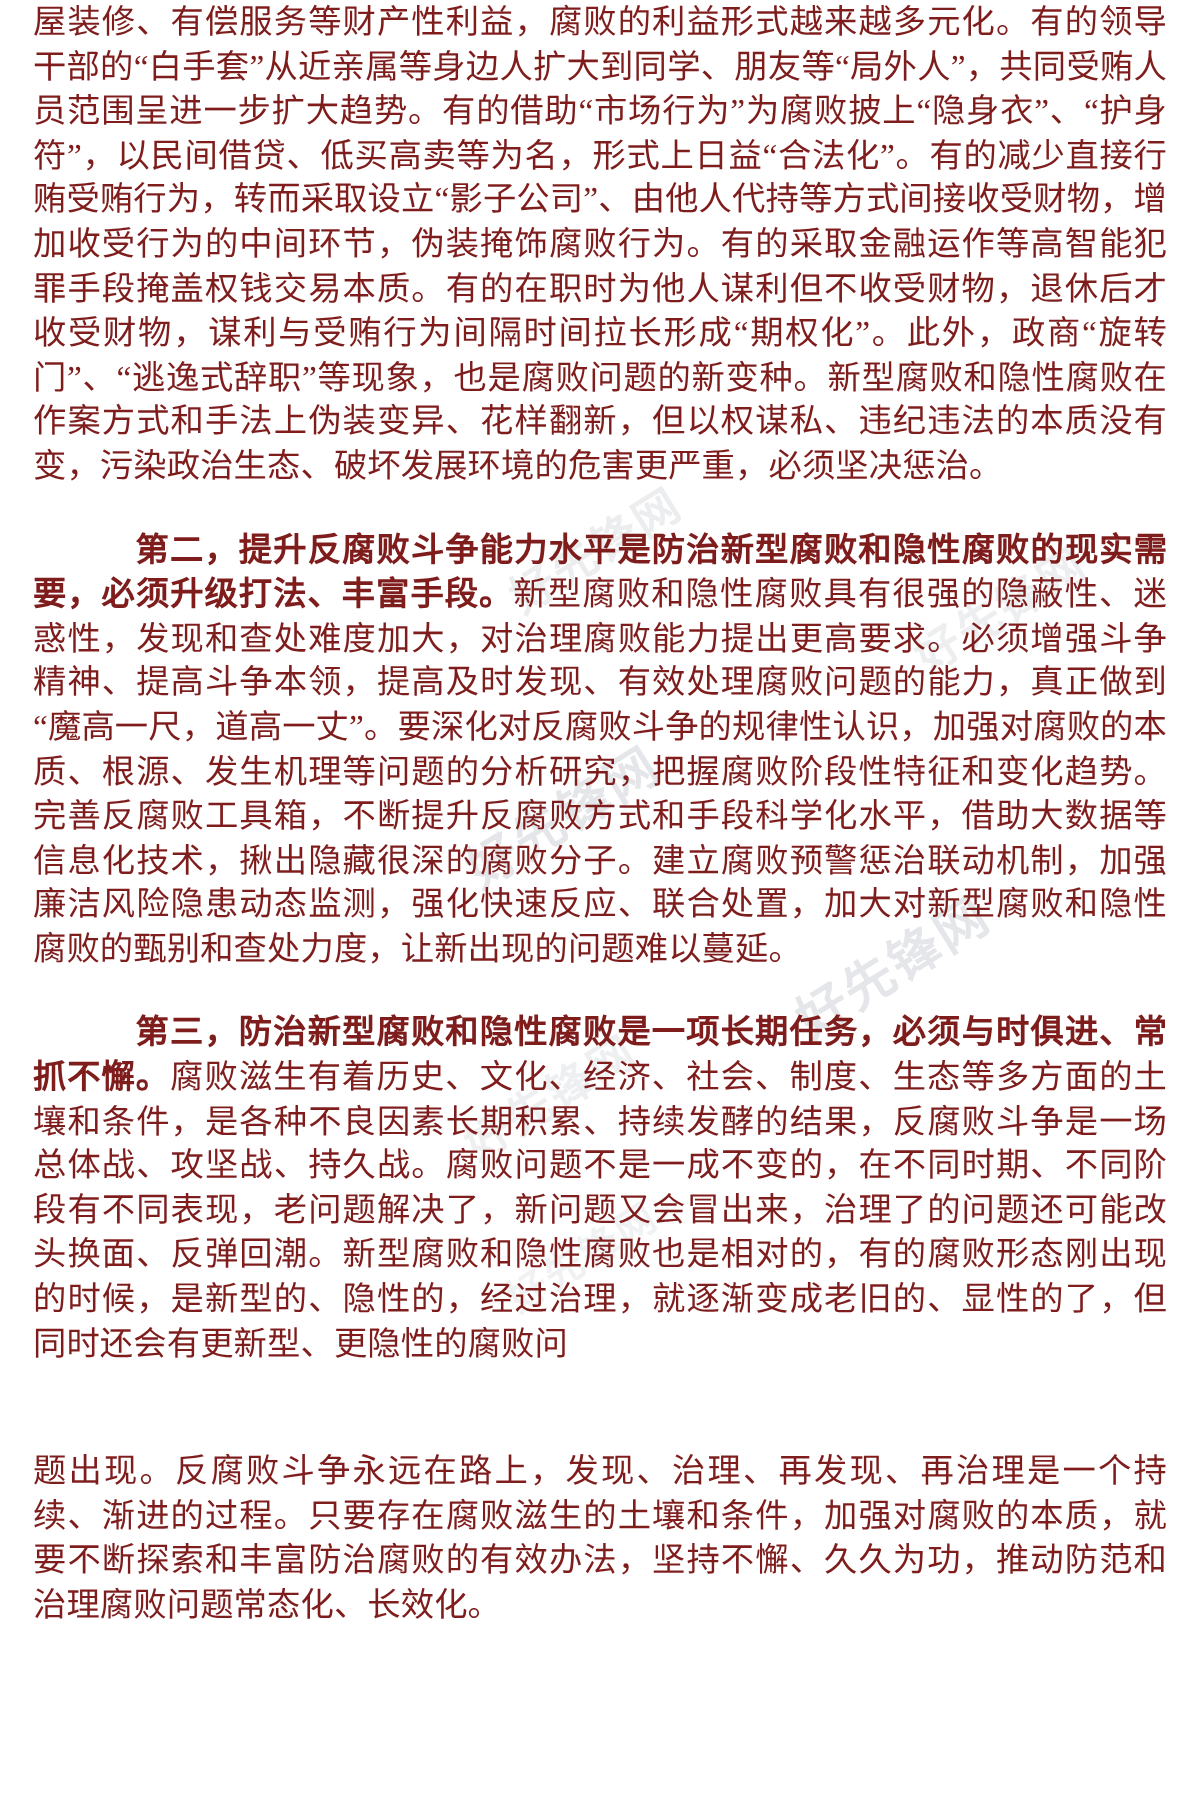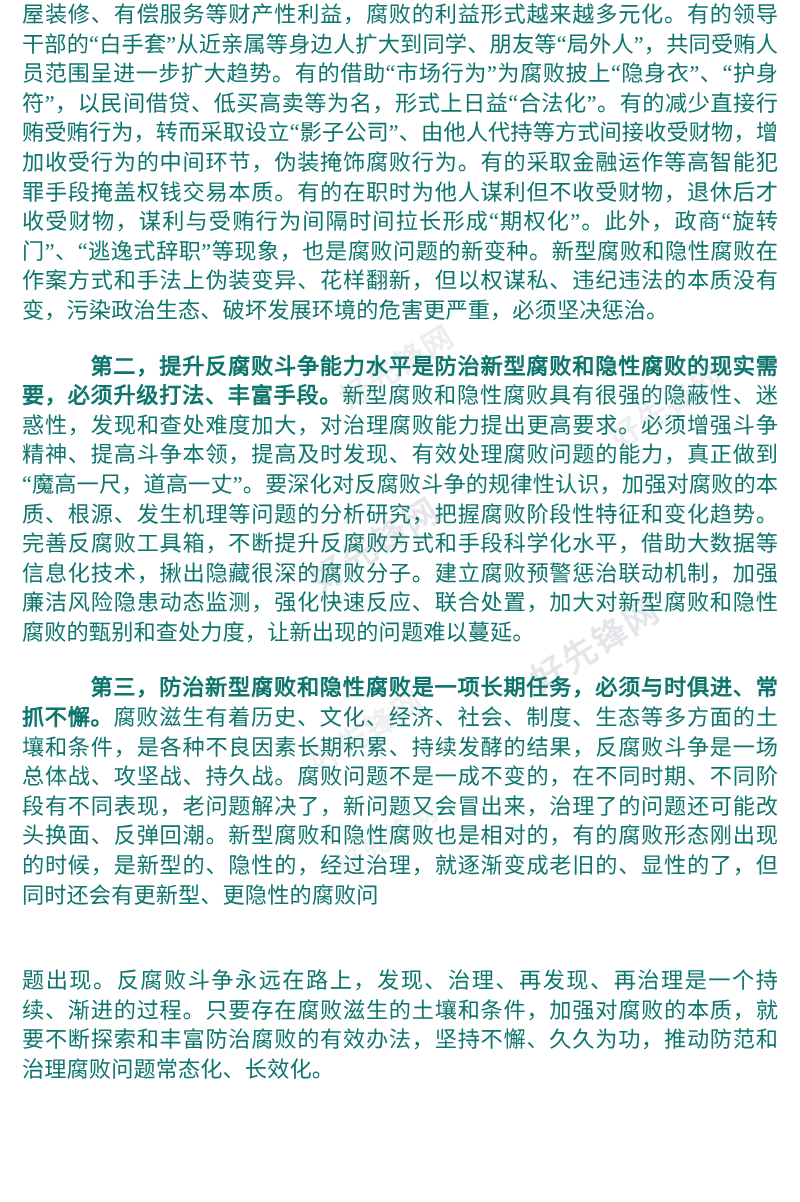--- a/index.html
+++ b/index.html
@@ -53,21 +53,21 @@
     position: absolute;
     left: 22px;
     top: 0;
     width: 756px;
     z-index: 1;
   }
 
   .para {
     font-size: 22.2px;
     line-height: 29.6px;
-    color: #0f766e;
+    color: #7f1d1d;
     text-align: justify;
     text-justify: inter-character;
     text-align-last: left;
     margin: 0;
     letter-spacing: 0.1px;
     word-break: break-all;
   }
 
   
   .para-cont {

